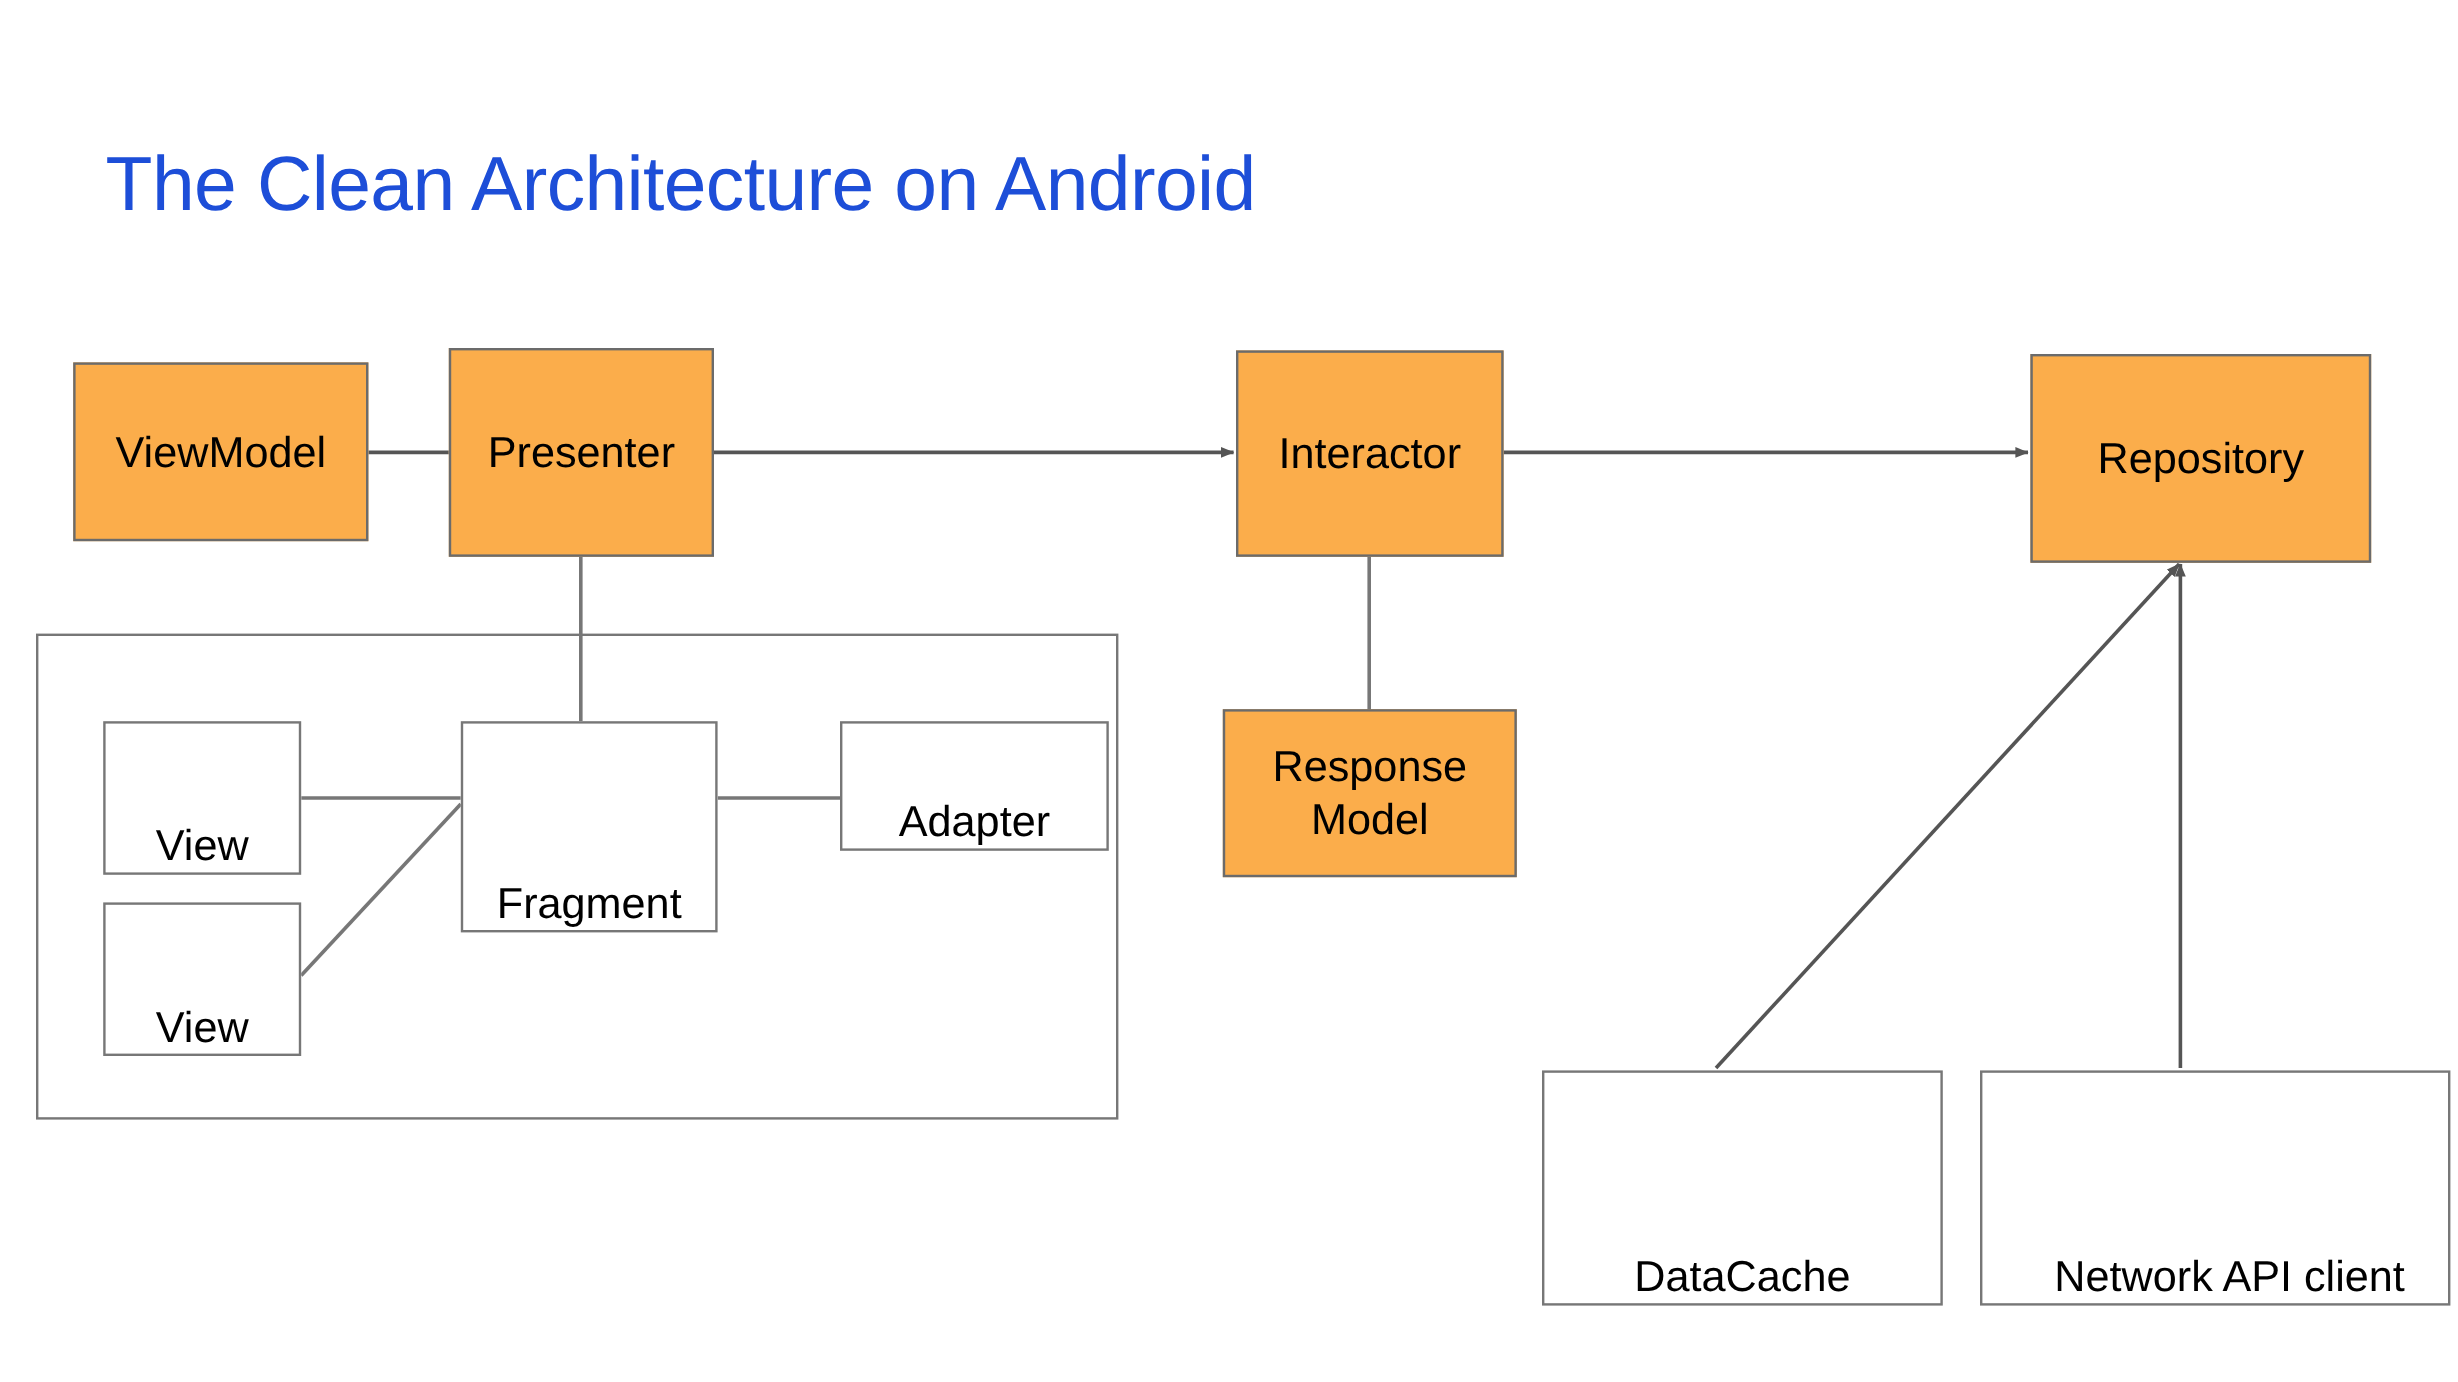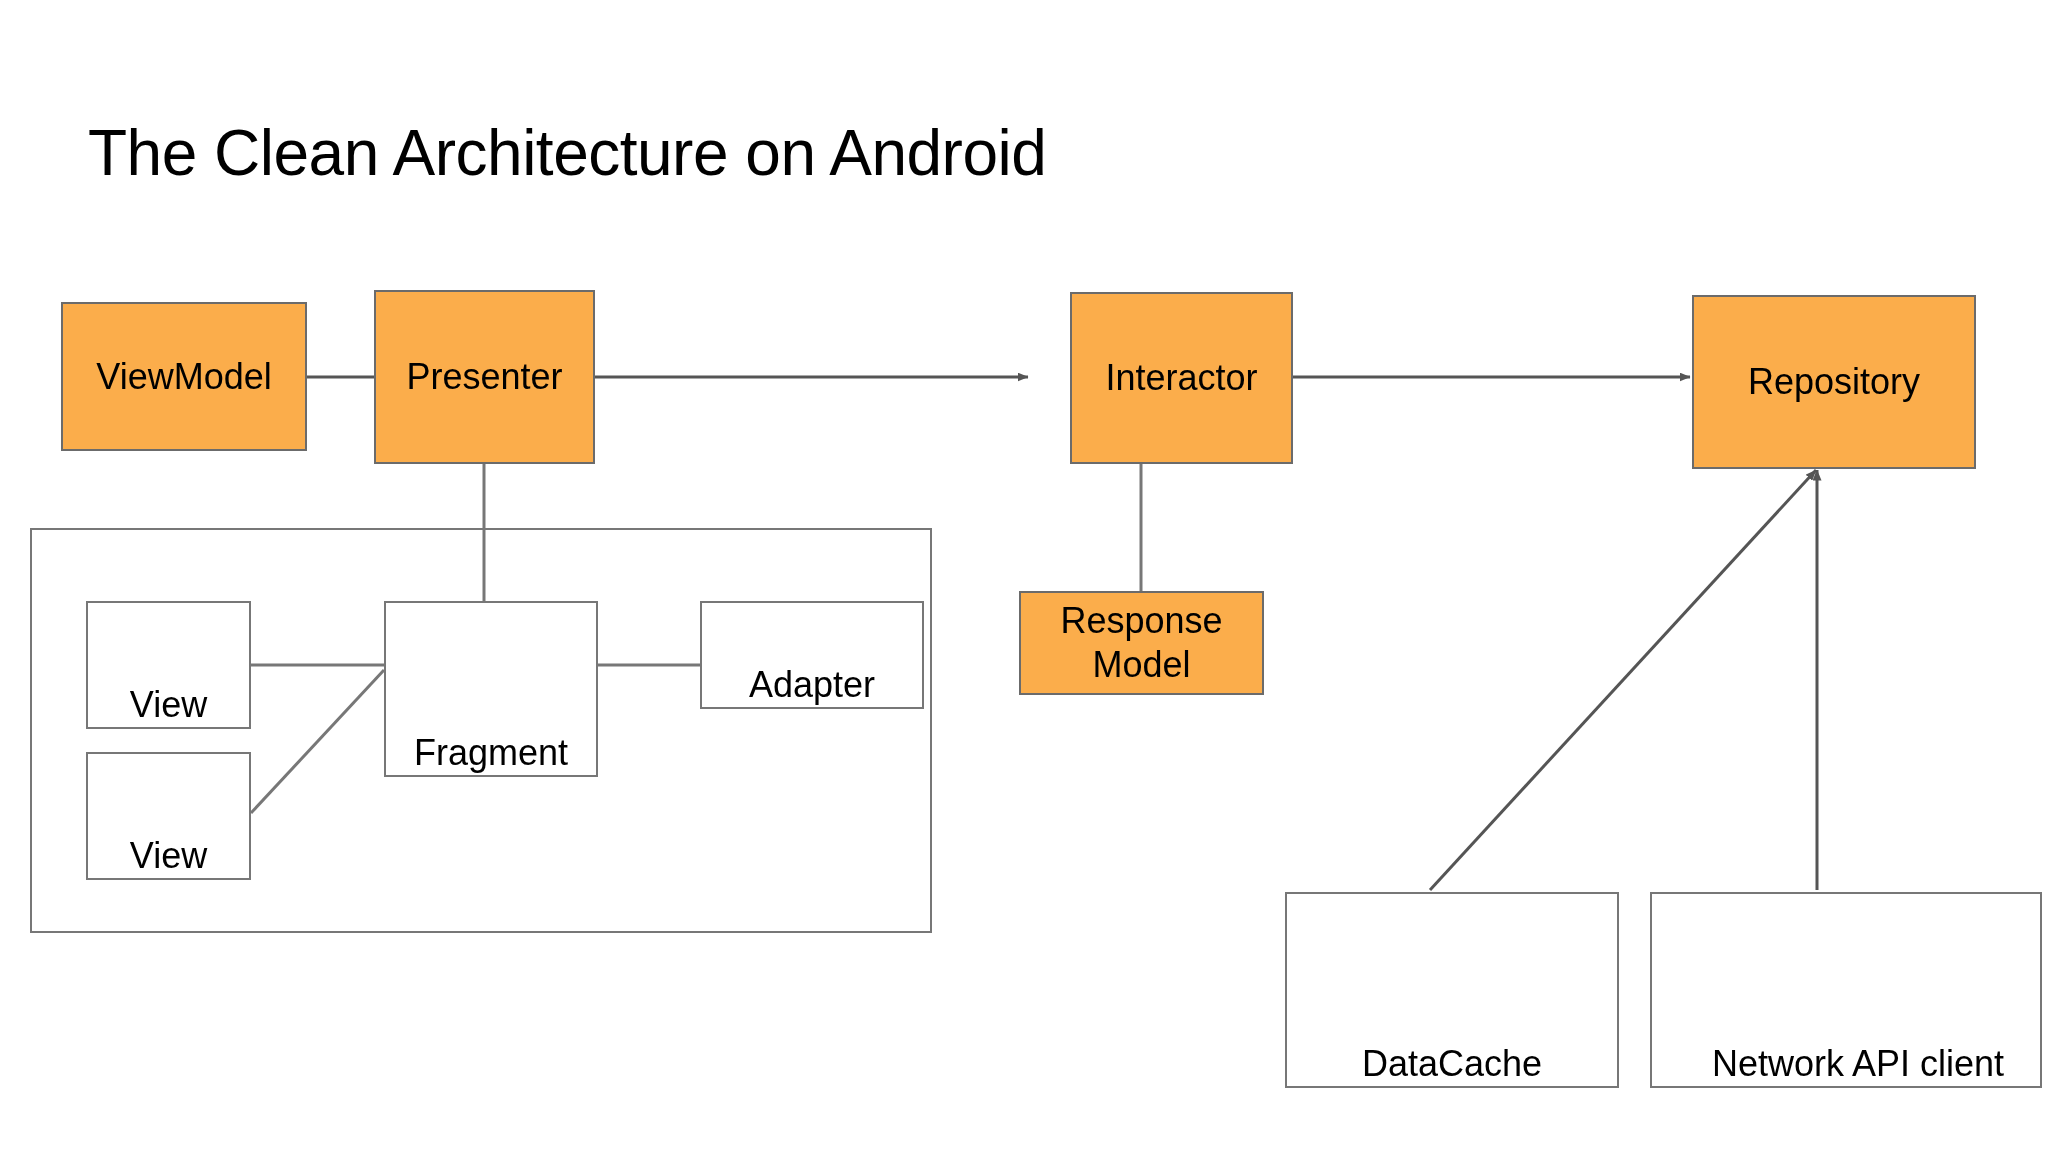--- a/index.html
+++ b/index.html
@@ -14,21 +14,21 @@
     background: #ffffff;
     overflow: hidden;
     font-family: "Liberation Sans", sans-serif;
   }
   #title {
     position: absolute;
     left: 88px;
     top: 118px;
     font-size: 64px;
     line-height: 1.1;
-    color: #000000;
+    color: #1d4ed8;
     white-space: nowrap;
     letter-spacing: -0.5px;
   }
   .node {
     position: absolute;
     box-sizing: border-box;
     display: flex;
     align-items: center;
     justify-content: center;
     text-align: center;
@@ -100,29 +100,29 @@
   <div class="group-box" style="left:30px; top:528px; width:902px; height:405px;"></div>
 
   <div class="node orange" style="left:61px; top:302px; width:246px; height:149px;">
     <span>ViewModel</span>
   </div>
 
   <div class="node orange" style="left:374px; top:290px; width:221px; height:174px;">
     <span>Presenter</span>
   </div>
 
-  <div class="node orange" style="left:1030px; top:292px; width:223px; height:172px;margin-left:40px;">
+  <div class="node orange" style="left:1030px; top:292px; width:223px; height:172px;">
     <span>Interactor</span>
   </div>
 
   <div class="node orange" style="left:1692px; top:295px; width:284px; height:174px;">
     <span>Repository</span>
   </div>
 
-  <div class="node orange" style="left:1019px; top:591px; width:245px; height:104px; white-space:pre-line;">
+  <div class="node orange" style="left:1019px; top:591px; width:245px; height:140px; white-space:pre-line;">
     <span style="white-space:pre-line;">Response
 Model</span>
   </div>
 
   <div class="node plain" style="left:86px; top:601px; width:165px; height:128px;">
     <span>View</span>
   </div>
 
   <div class="node plain" style="left:86px; top:752px; width:165px; height:128px;">
     <span>View</span>

